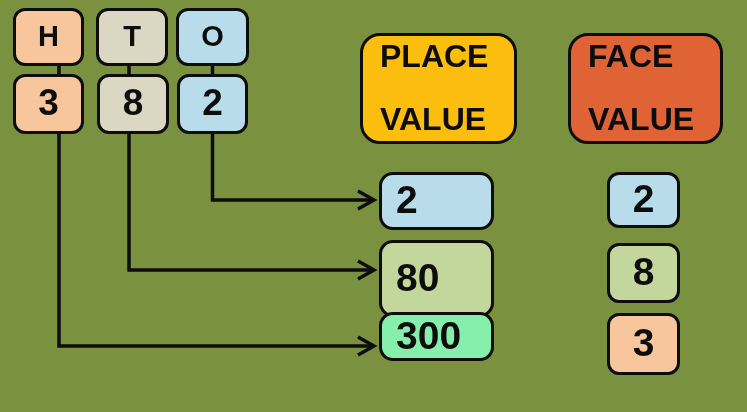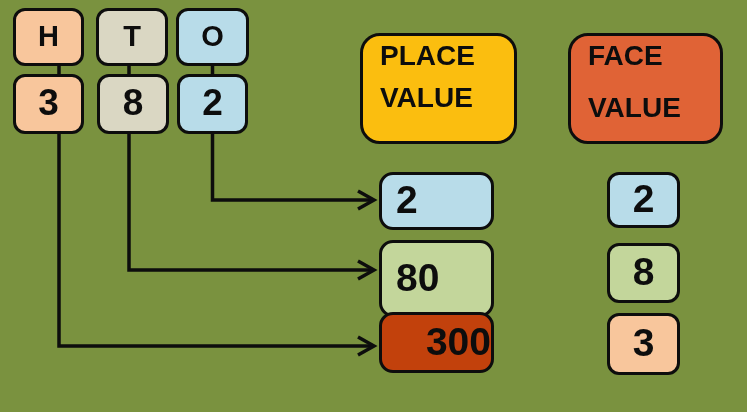--- a/index.html
+++ b/index.html
@@ -35,23 +35,23 @@
   .letter-box {
     font-size: 29px;
   }
   .digit-box {
     font-size: 37px;
   }
   .header-box {
     border-radius: 20px;
     flex-direction: column;
     align-items: flex-start;
-    justify-content: flex-start;
+    justify-content: space-between;
     padding-left: 17px;
-    font-size: 28px;
+    font-size: 32px;
     line-height: 42px;
   }
   .pv-box {
     border-radius: 14px;
     justify-content: flex-start;
     padding-left: 14px;
     font-size: 39px;
   }
   .fv-box {
     border-radius: 12px;
@@ -106,21 +106,21 @@
     <span>FACE</span>
     <span>VALUE</span>
   </div>
 
   <div class="box pv-box" style="left: 379px; top: 172px; width: 115px; height: 58px; background-color: rgb(184, 220, 233);">
     <span>2</span>
   </div>
   <div class="box pv-box" style="left: 379px; top: 240px; width: 115px; height: 77px; background-color: rgb(195, 214, 155);">
     <span>80</span>
   </div>
-  <div class="box pv-box" style="left: 379px; top: 312px; width: 115px; height: 61px; background-color: #c2410c; justify-content: flex-end;">
+  <div class="box pv-box" style="left: 379px; top: 312px; width: 115px; height: 49px; background-color: #86efac;">
     <span>300</span>
   </div>
 
   <div class="box fv-box" style="left: 607px; top: 172px; width: 73px; height: 56px; background-color: rgb(184, 220, 233);">
     <span>2</span>
   </div>
   <div class="box fv-box" style="left: 607px; top: 243px; width: 73px; height: 60px; background-color: rgb(195, 214, 155);">
     <span>8</span>
   </div>
   <div class="box fv-box" style="left: 607px; top: 313px; width: 73px; height: 62px; background-color: rgb(248, 198, 156);">

